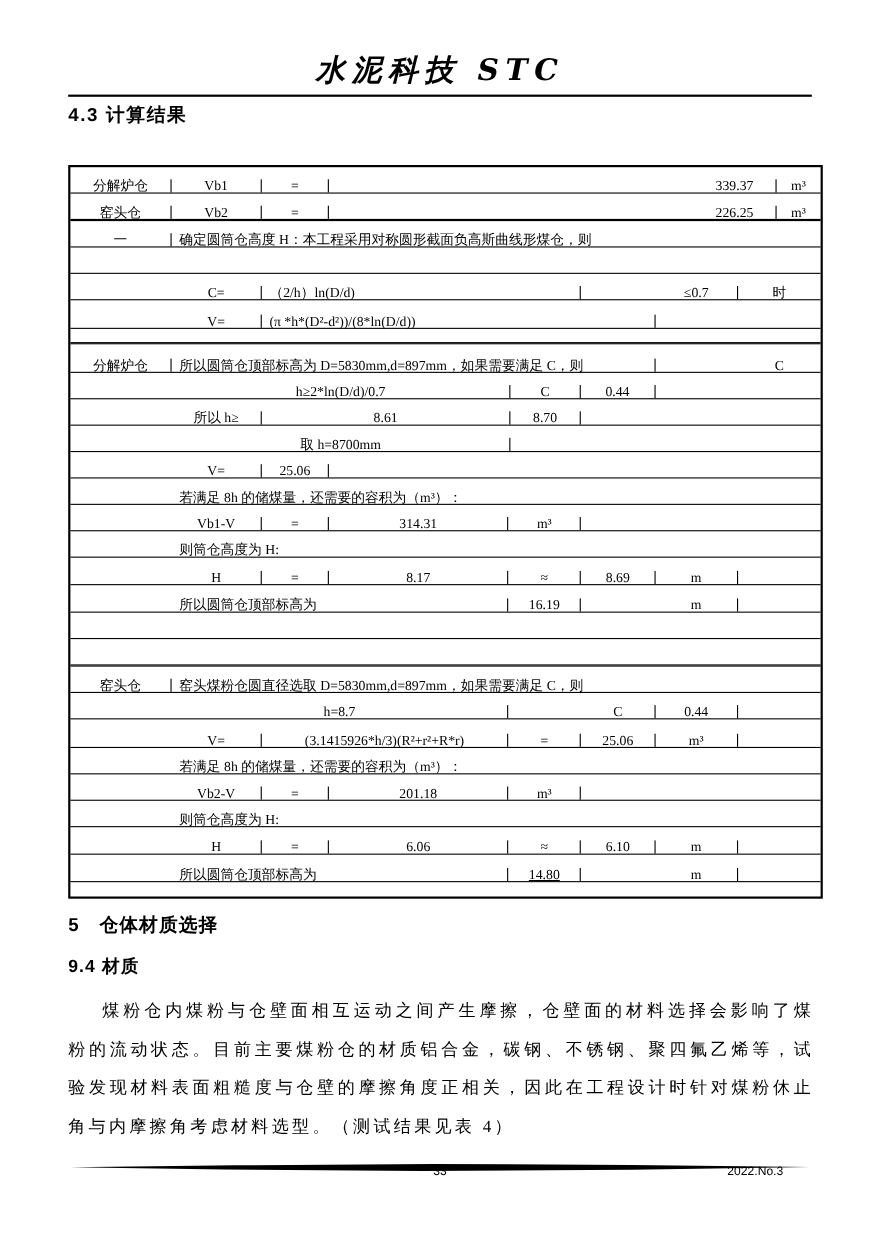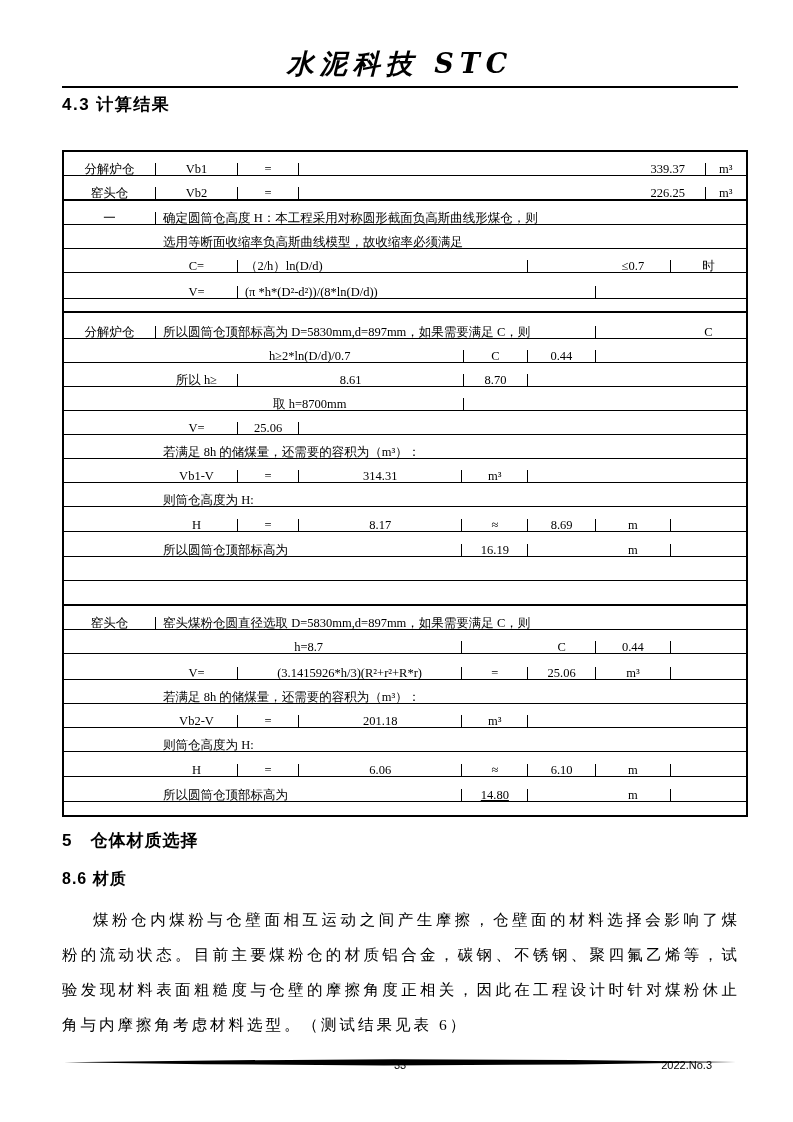--- a/index.html
+++ b/index.html
@@ -95,21 +95,20 @@
         <div class="tcell" style="width: 48.6%;"></div>
         <div class="tcell" style="width: 11%;">226.25</div>
         <div class="tcell" style="width: 5.9%;">m³</div>
       </div>
       <div class="trow tt" style="height: 23px;">
         <div class="tcell" style="width: 13.5%;">一</div>
         <div class="tcell left" style="width: 86.5%;">确定圆筒仓高度 H：本工程采用对称圆形截面负高斯曲线形煤仓，则</div>
       </div>
       <div class="trow" style="height: 23px;">
         <div class="tcell" style="width: 13.5%;"></div>
-        <div class="tcell left" style="width: 86.5%;">选用等断面收缩率负高斯曲线模型，故收缩率必须满足</div>
       </div>
       <div class="trow" style="height: 23px;">
         <div class="tcell" style="width: 13.5%;"></div>
         <div class="tcell" style="width: 12%;">C=</div>
         <div class="tcell left" style="width: 42.6%;">（2/h）ln(D/d)</div>
         <div class="tcell" style="width: 9.9%;"></div>
         <div class="tcell" style="width: 11%;">≤0.7</div>
         <div class="tcell" style="width: 11%;">时</div>
       </div>
       <div class="trow" style="height: 25px;">
@@ -288,22 +287,22 @@
         <div class="tcell" style="width: 9%;"></div>
         <div class="tcell" style="width: 23.9%;"></div>
         <div class="tcell" style="width: 9.7%;"></div>
         <div class="tcell" style="width: 9.9%;"></div>
         <div class="tcell" style="width: 11%;"></div>
         <div class="tcell" style="width: 11%;"></div>
       </div>
     </div>
 
   <div class="h5">5　仓体材质选择</div>
-  <div class="h51">8.6 材质</div>
-  <div class="para">煤粉仓内煤粉与仓壁面相互运动之间产生摩擦，仓壁面的材料选择会影响了煤粉的流动状态。目前主要煤粉仓的材质铝合金，碳钢、不锈钢、聚四氟乙烯等，试验发现材料表面粗糙度与仓壁的摩擦角度正相关，因此在工程设计时针对煤粉休止角与内摩擦角考虑材料选型。（测试结果见表 6）</div>
+  <div class="h51">9.4 材质</div>
+  <div class="para">煤粉仓内煤粉与仓壁面相互运动之间产生摩擦，仓壁面的材料选择会影响了煤粉的流动状态。目前主要煤粉仓的材质铝合金，碳钢、不锈钢、聚四氟乙烯等，试验发现材料表面粗糙度与仓壁的摩擦角度正相关，因此在工程设计时针对煤粉休止角与内摩擦角考虑材料选型。（测试结果见表 4）</div>
 
   <div class="footer-line">
     <svg width="672" height="7" viewBox="0 0 672 7">
       <polygon points="0,3.2 150,1.4 330,0.2 510,1.0 672,3.0 510,5.4 320,6.6 140,5.2" fill="#000"></polygon>
     </svg>
   </div>
 
   <div class="footer-text">
     <span class="page-num">33</span>
     <span class="issue">2022.No.3</span>

